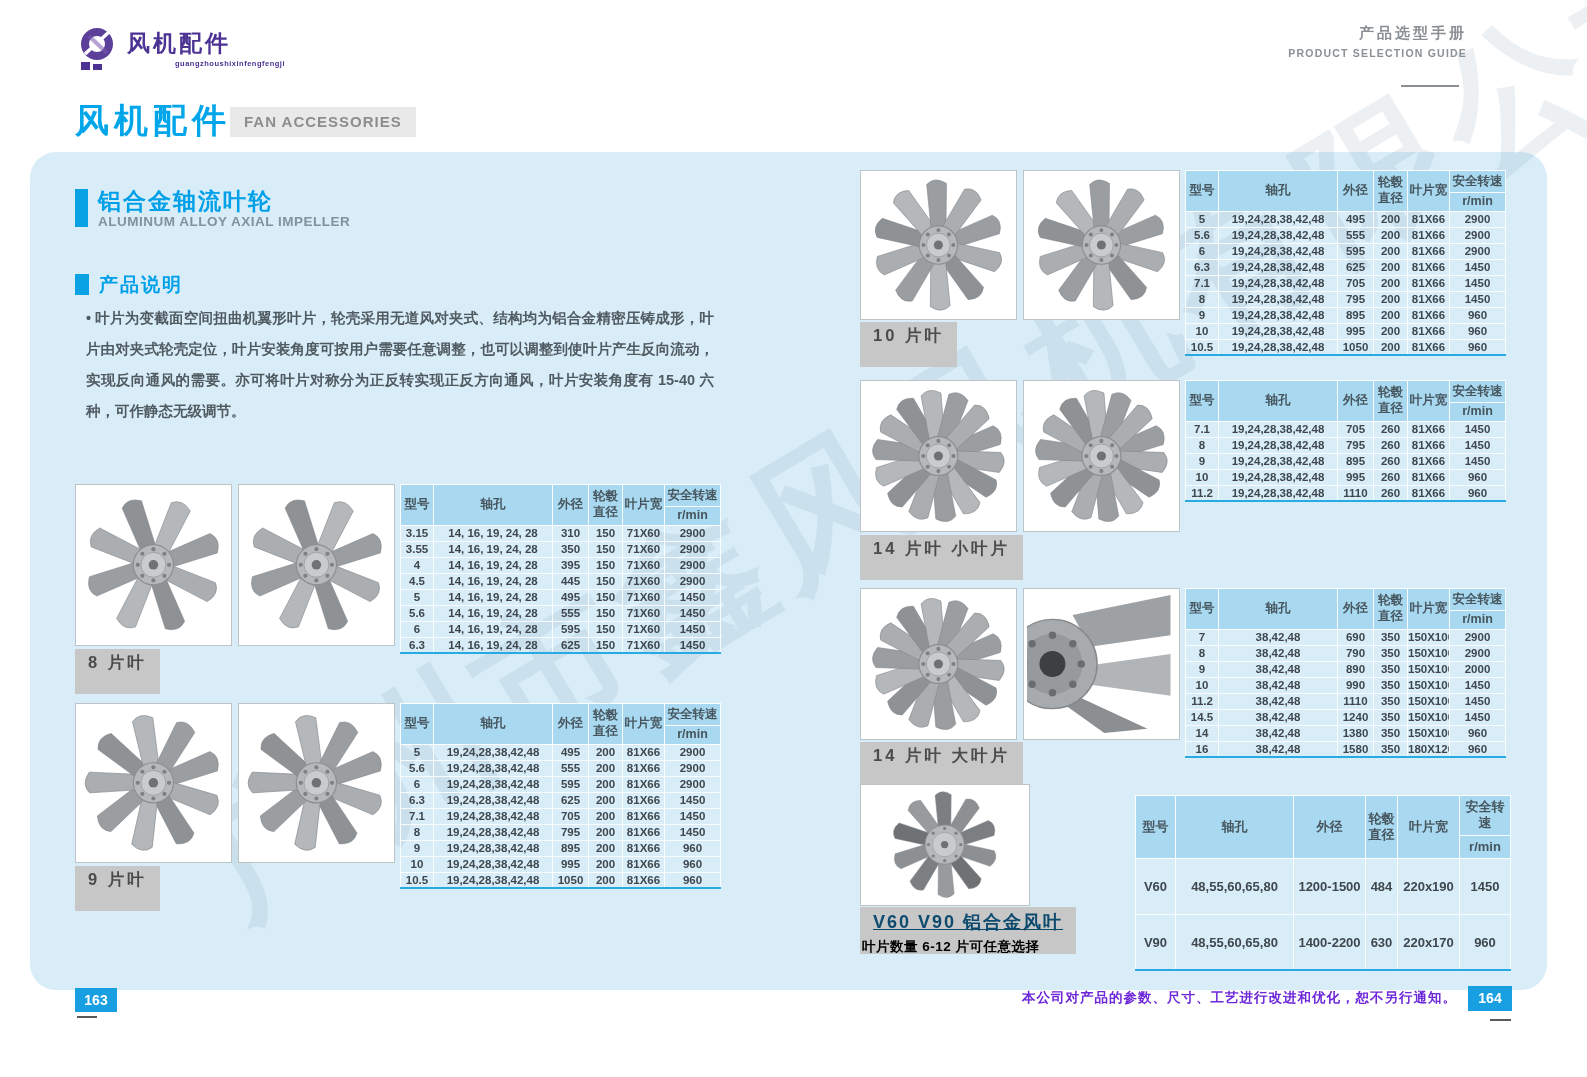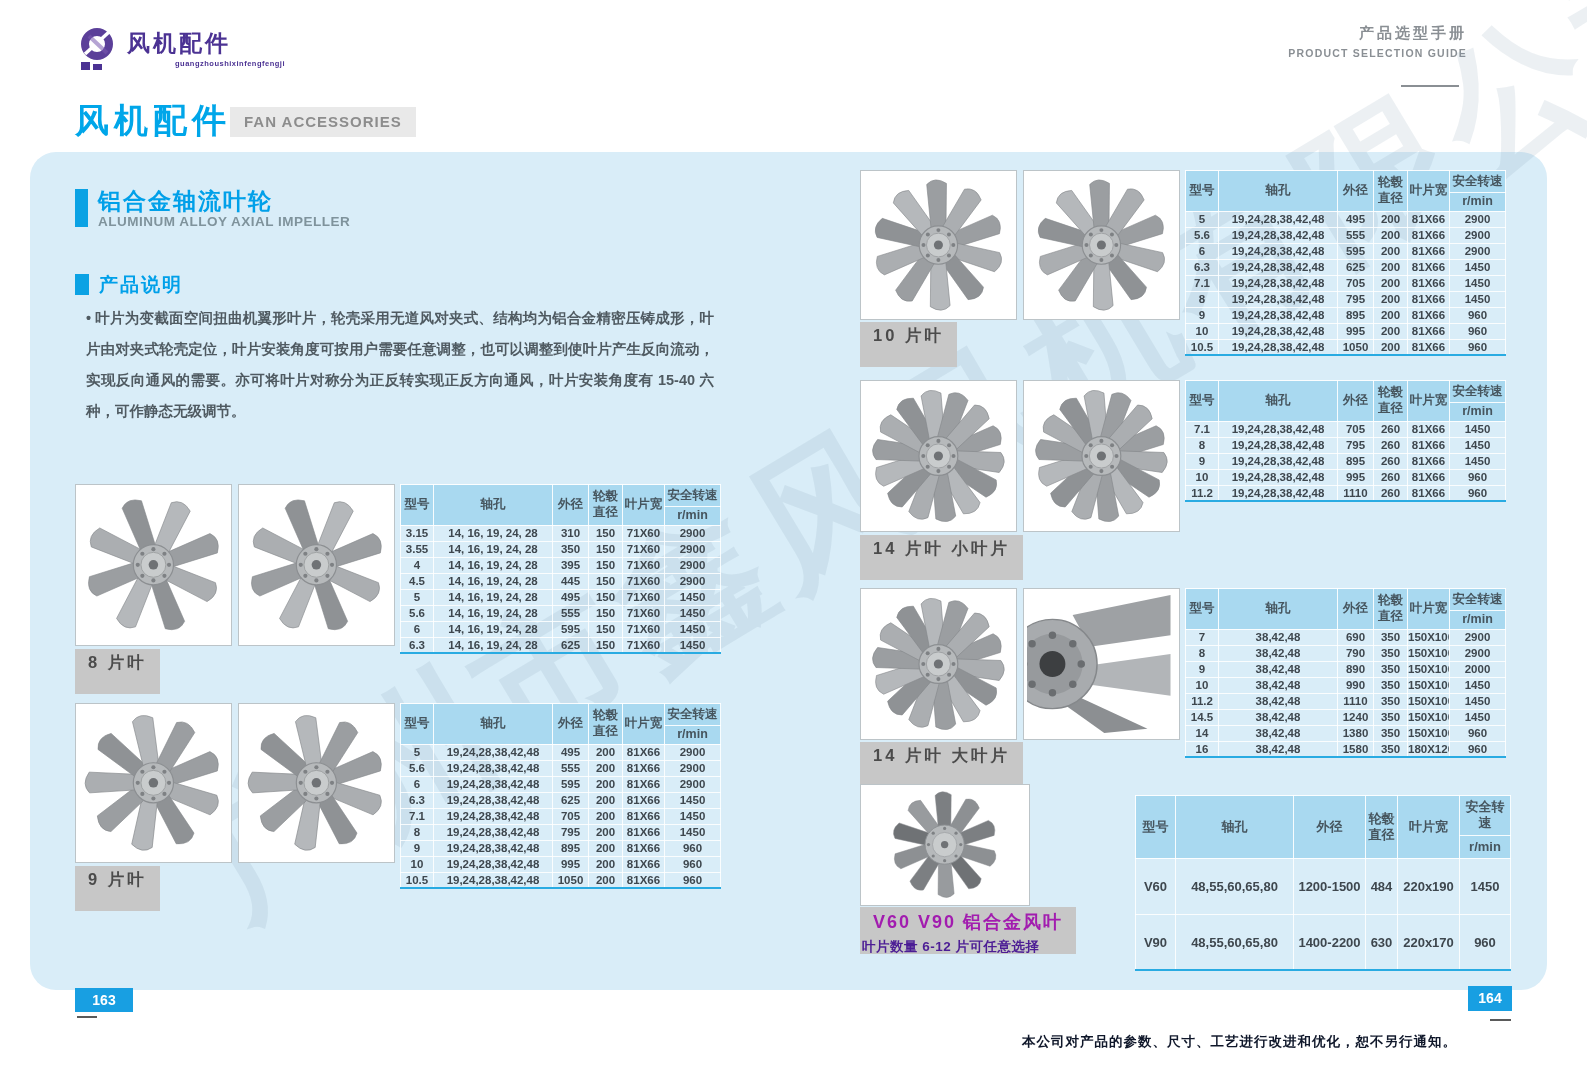--- a/index.html
+++ b/index.html
@@ -33,39 +33,39 @@
 
   .desc-sq { position:absolute; left:75px; top:274px; width:14px; height:21px; background:#0ba2e4; }
   .desc-head { position:absolute; left:99px; top:272px; font-size:19px; font-weight:bold; color:#00a0e9; letter-spacing:2px; }
   .desc-text { position:absolute; left:86px; top:303px; width:628px; font-size:14.5px; line-height:31px; font-weight:bold; color:#4f5a61; text-align:justify; }
   .desc-text::before { content:"•  "; }
 
   
   .fanbox { position:absolute; background:#ffffff; border:1px solid #bcc4c8; display:flex; align-items:center; justify-content:center; overflow:hidden; }
   .fanbox svg { width:96%; height:96%; }
   .tag { position:absolute; background:#c7c7c7; color:#4b4b4b; font-weight:bold; font-size:16.5px; letter-spacing:3px; padding:3px 13px 20px; white-space:nowrap; }
-  .tag.cyan { color:#a21caf; letter-spacing:2px; font-size:18px; }
-  .v-note { position:absolute; color:#4c1d95; font-size:13.5px; font-weight:bold; letter-spacing:.5px; }
+  .tag.cyan { color:#0c4a6e; letter-spacing:2px; font-size:18px;text-decoration:underline; }
+  .v-note { position:absolute; color:#000000; font-size:13.5px; font-weight:bold; letter-spacing:.5px; }
 
   
   table.spec { position:absolute; border-collapse:collapse; table-layout:fixed; border-bottom:2px solid #29abe2; }
   .spec th { background:#a9d9f0; color:#46555e; font-weight:bold; font-size:12.5px; text-align:center; border:1px solid rgba(255,255,255,.9); padding:1px 0; line-height:1.25; }
   .spec thead tr:first-child th { height:22px; }
   .spec td { color:#3e474e; font-weight:bold; font-size:11.5px; text-align:center; border:1px solid rgba(255,255,255,.85); height:16px; padding:0; white-space:nowrap; overflow:hidden; }
   table.v60 .spec-td, table.v60 td { height:56px; font-size:13px; }
   table.v60 th { font-size:13px; padding:3px 0; }
 
   
   .pagenum { position:absolute; background:#189fe2; color:#fff; font-weight:bold; font-size:14px; text-align:center; }
-  .pn-left { left:75px; top:988px; width:58px; height:24px; line-height:24px; }
+  .pn-left { left:75px; top:988px; width:42px; height:24px; line-height:24px; }
   .pn-right { left:1468px; top:986px; width:44px; height:25px; line-height:25px; }
   .pn-dash { position:absolute; height:2px; background:#5a5a5a; }
   .dash-left { left:77px; top:1016px; width:20px; }
   .dash-right { left:1490px; top:1019px; width:21px; }
-  .footer-note { position:absolute; top:989px; right:130px; font-size:13.5px; font-weight:bold; color:#0f172a; letter-spacing:1px;margin-top:44px; }
+  .footer-note { position:absolute; top:989px; right:130px; font-size:13.5px; font-weight:bold; color:#6d28d9; letter-spacing:1px; }
 </style>
 </head>
 <body>
 
 <div class="page">
 
   <div class="logo">
     <svg class="logo-icon" viewBox="0 0 44 46">
       <circle cx="22" cy="18" r="12" fill="none" stroke="#5b3f99" stroke-width="8"></circle>
       <path d="M10 28 L34 6" stroke="#ffffff" stroke-width="3.5"></path>

